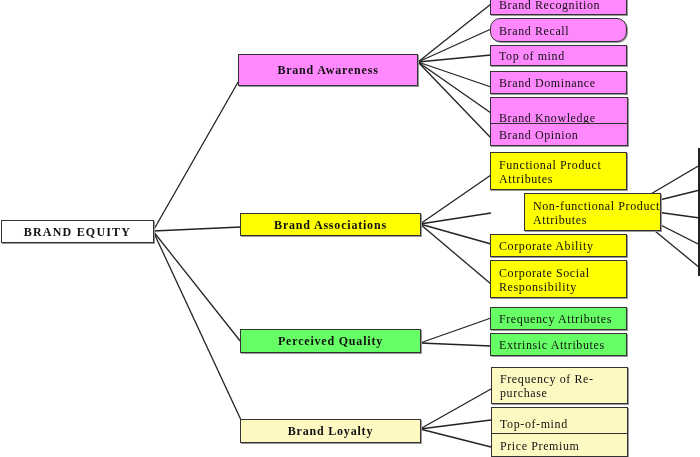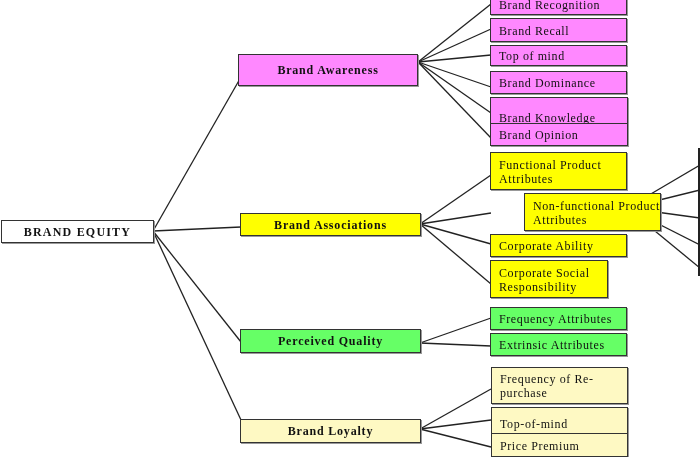--- a/index.html
+++ b/index.html
@@ -54,31 +54,31 @@
     <line x1="627" y1="208" x2="700" y2="245"></line>
     <line x1="627" y1="208" x2="700" y2="268"></line>
 
     <line x1="699" y1="148" x2="699" y2="276" style="stroke-width:2"></line>
   </svg>
 
   <div class="node root" style="left:1px;top:220px;width:153px;height:23px;">BRAND EQUITY</div>
 
   <div class="node mid pink" style="left:238px;top:54px;width:180px;height:32px;">Brand Awareness</div>
   <div class="node leaf pink" style="left:490px;top:-6px;width:137px;height:21px;">Brand Recognition</div>
-  <div class="node leaf pink" style="left:490px;top:18px;width:137px;height:24px;">Brand Recall</div>
+  <div class="node leaf pink" style="left:490px;top:18px;width:137px;height:24px;border-radius:10px;">Brand Recall</div>
   <div class="node leaf pink" style="left:490px;top:45px;width:137px;height:21px;">Top of mind</div>
   <div class="node leaf pink" style="left:490px;top:71px;width:137px;height:23px;">Brand Dominance</div>
   <div class="node leaf pink" style="left:490px;top:97px;width:138px;height:41px;">Brand Knowledge</div>
   <div class="node leaf pink" style="left:490px;top:123px;width:138px;height:23px;">Brand Opinion</div>
 
   <div class="node mid yellow" style="left:240px;top:213px;width:181px;height:23px;">Brand Associations</div>
   <div class="node leaf yellow" style="left:490px;top:152px;width:137px;height:38px;">Functional Product Attributes</div>
   <div class="node leaf yellow" style="left:490px;top:193px;width:137px;height:38px;margin-left:34px;">Non-functional Product Attributes</div>
   <div class="node leaf yellow" style="left:490px;top:234px;width:137px;height:23px;">Corporate Ability</div>
-  <div class="node leaf yellow" style="left:490px;top:260px;width:118px;height:38px;">Corporate Social Responsibility</div>
+  <div class="node leaf yellow" style="left:490px;top:260px;width:137px;height:38px;">Corporate Social Responsibility</div>
 
   <div class="node mid green" style="left:240px;top:329px;width:181px;height:24px;">Perceived Quality</div>
   <div class="node leaf green" style="left:490px;top:307px;width:137px;height:23px;">Frequency Attributes</div>
   <div class="node leaf green" style="left:490px;top:333px;width:137px;height:23px;">Extrinsic Attributes</div>
 
   <div class="node mid orange" style="left:240px;top:419px;width:181px;height:24px;">Brand Loyalty</div>
   <div class="node leaf orange" style="left:491px;top:367px;width:137px;height:37px;">Frequency of Re-purchase</div>
   <div class="node leaf orange" style="left:491px;top:407px;width:137px;height:32px;">Top-of-mind</div>
   <div class="node leaf orange" style="left:491px;top:433px;width:137px;height:24px;">Price Premium</div>
 </div>

